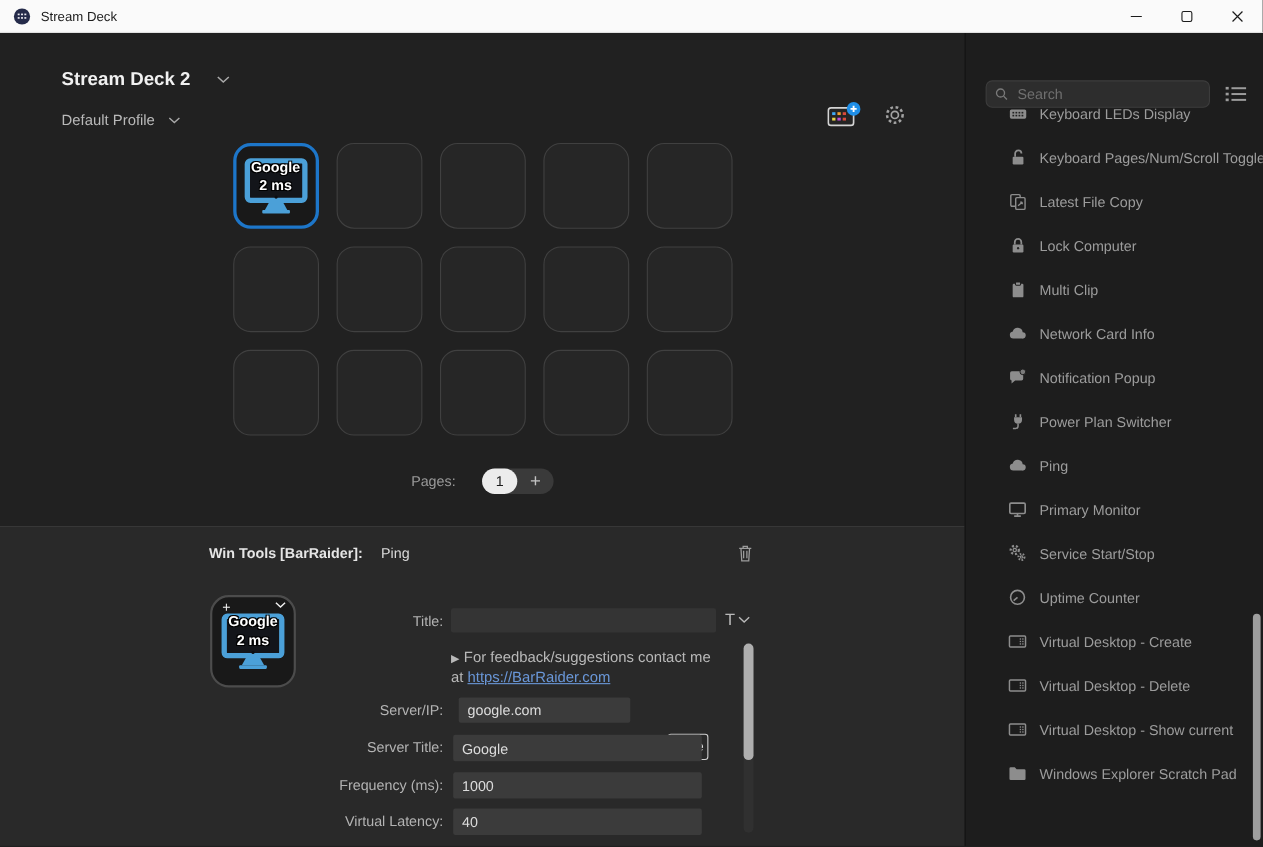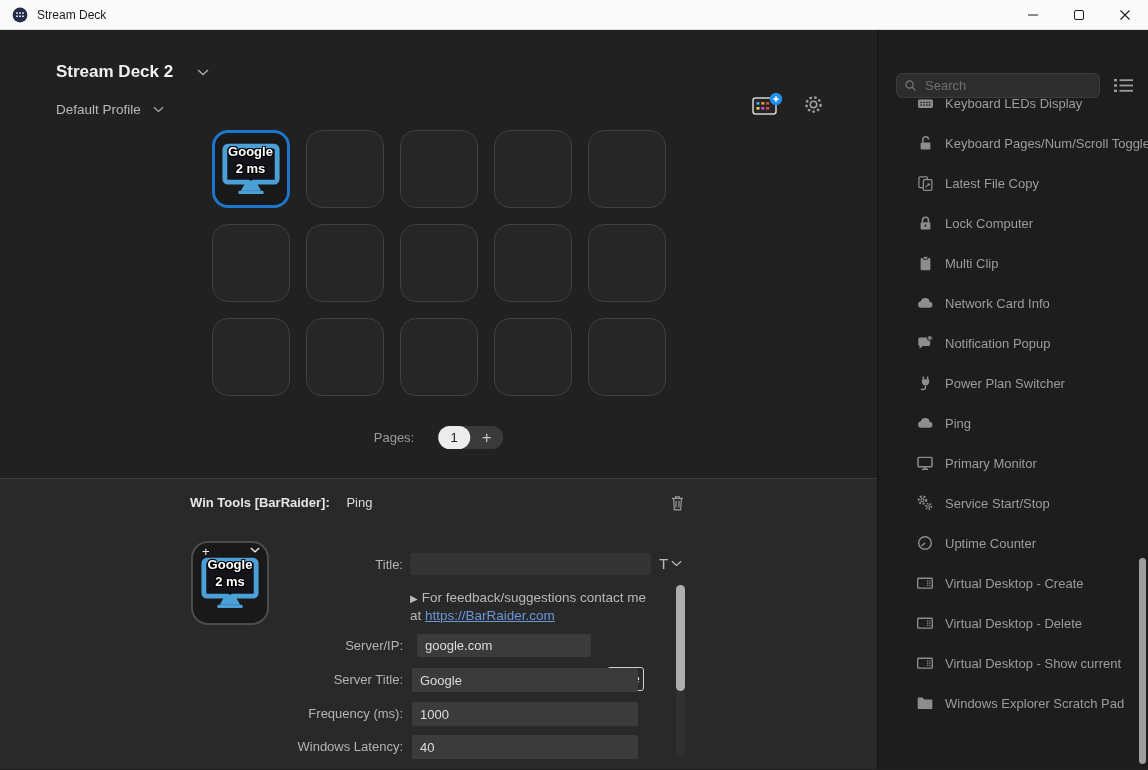--- a/index.html
+++ b/index.html
@@ -271,30 +271,30 @@
             <path d="M1 1 L6 5.6 L11 1" fill="none" stroke="#b9b9b9" stroke-width="1.4"></path>
           </svg>
       </div>
 
       <div class="feedback">
         <span class="tri">▶</span><span>For feedback/suggestions contact me</span><br>
         <span>at </span><a href="#">https://BarRaider.com</a>
       </div>
 
       <div class="f-label" style="top:159px">Server/IP:</div>
-      <input class="f-input" style="left: 417px; top: 155px; width: 174px; height: 23px;" value="google.com">
+      <input class="f-input" style="left: 417px; top: 155px; width: 156px; height: 23px;" value="google.com">
       <button class="save-btn">Save</button>
 
       <div class="f-label" style="top:193px">Server Title:</div>
       <input class="f-input" style="left: 412px; top: 189px; width: 226px; height: 24px;" value="Google">
 
       <div class="f-label" style="top:227px">Frequency (ms):</div>
       <input class="f-input" style="left: 412px; top: 223px; width: 226px; height: 24px;" value="1000">
 
-      <div class="f-label" style="top:260px">Windows Latency:</div>
+      <div class="f-label" style="top:260px">Virtual Latency:</div>
       <input class="f-input" style="left: 412px; top: 256px; width: 226px; height: 24px;" value="40">
 
       <div class="pi-scroll">
         <div class="pi-thumb"></div>
       </div>
     </div>
   </div>
 
   <div class="sidebar">
     <div class="search-row">

